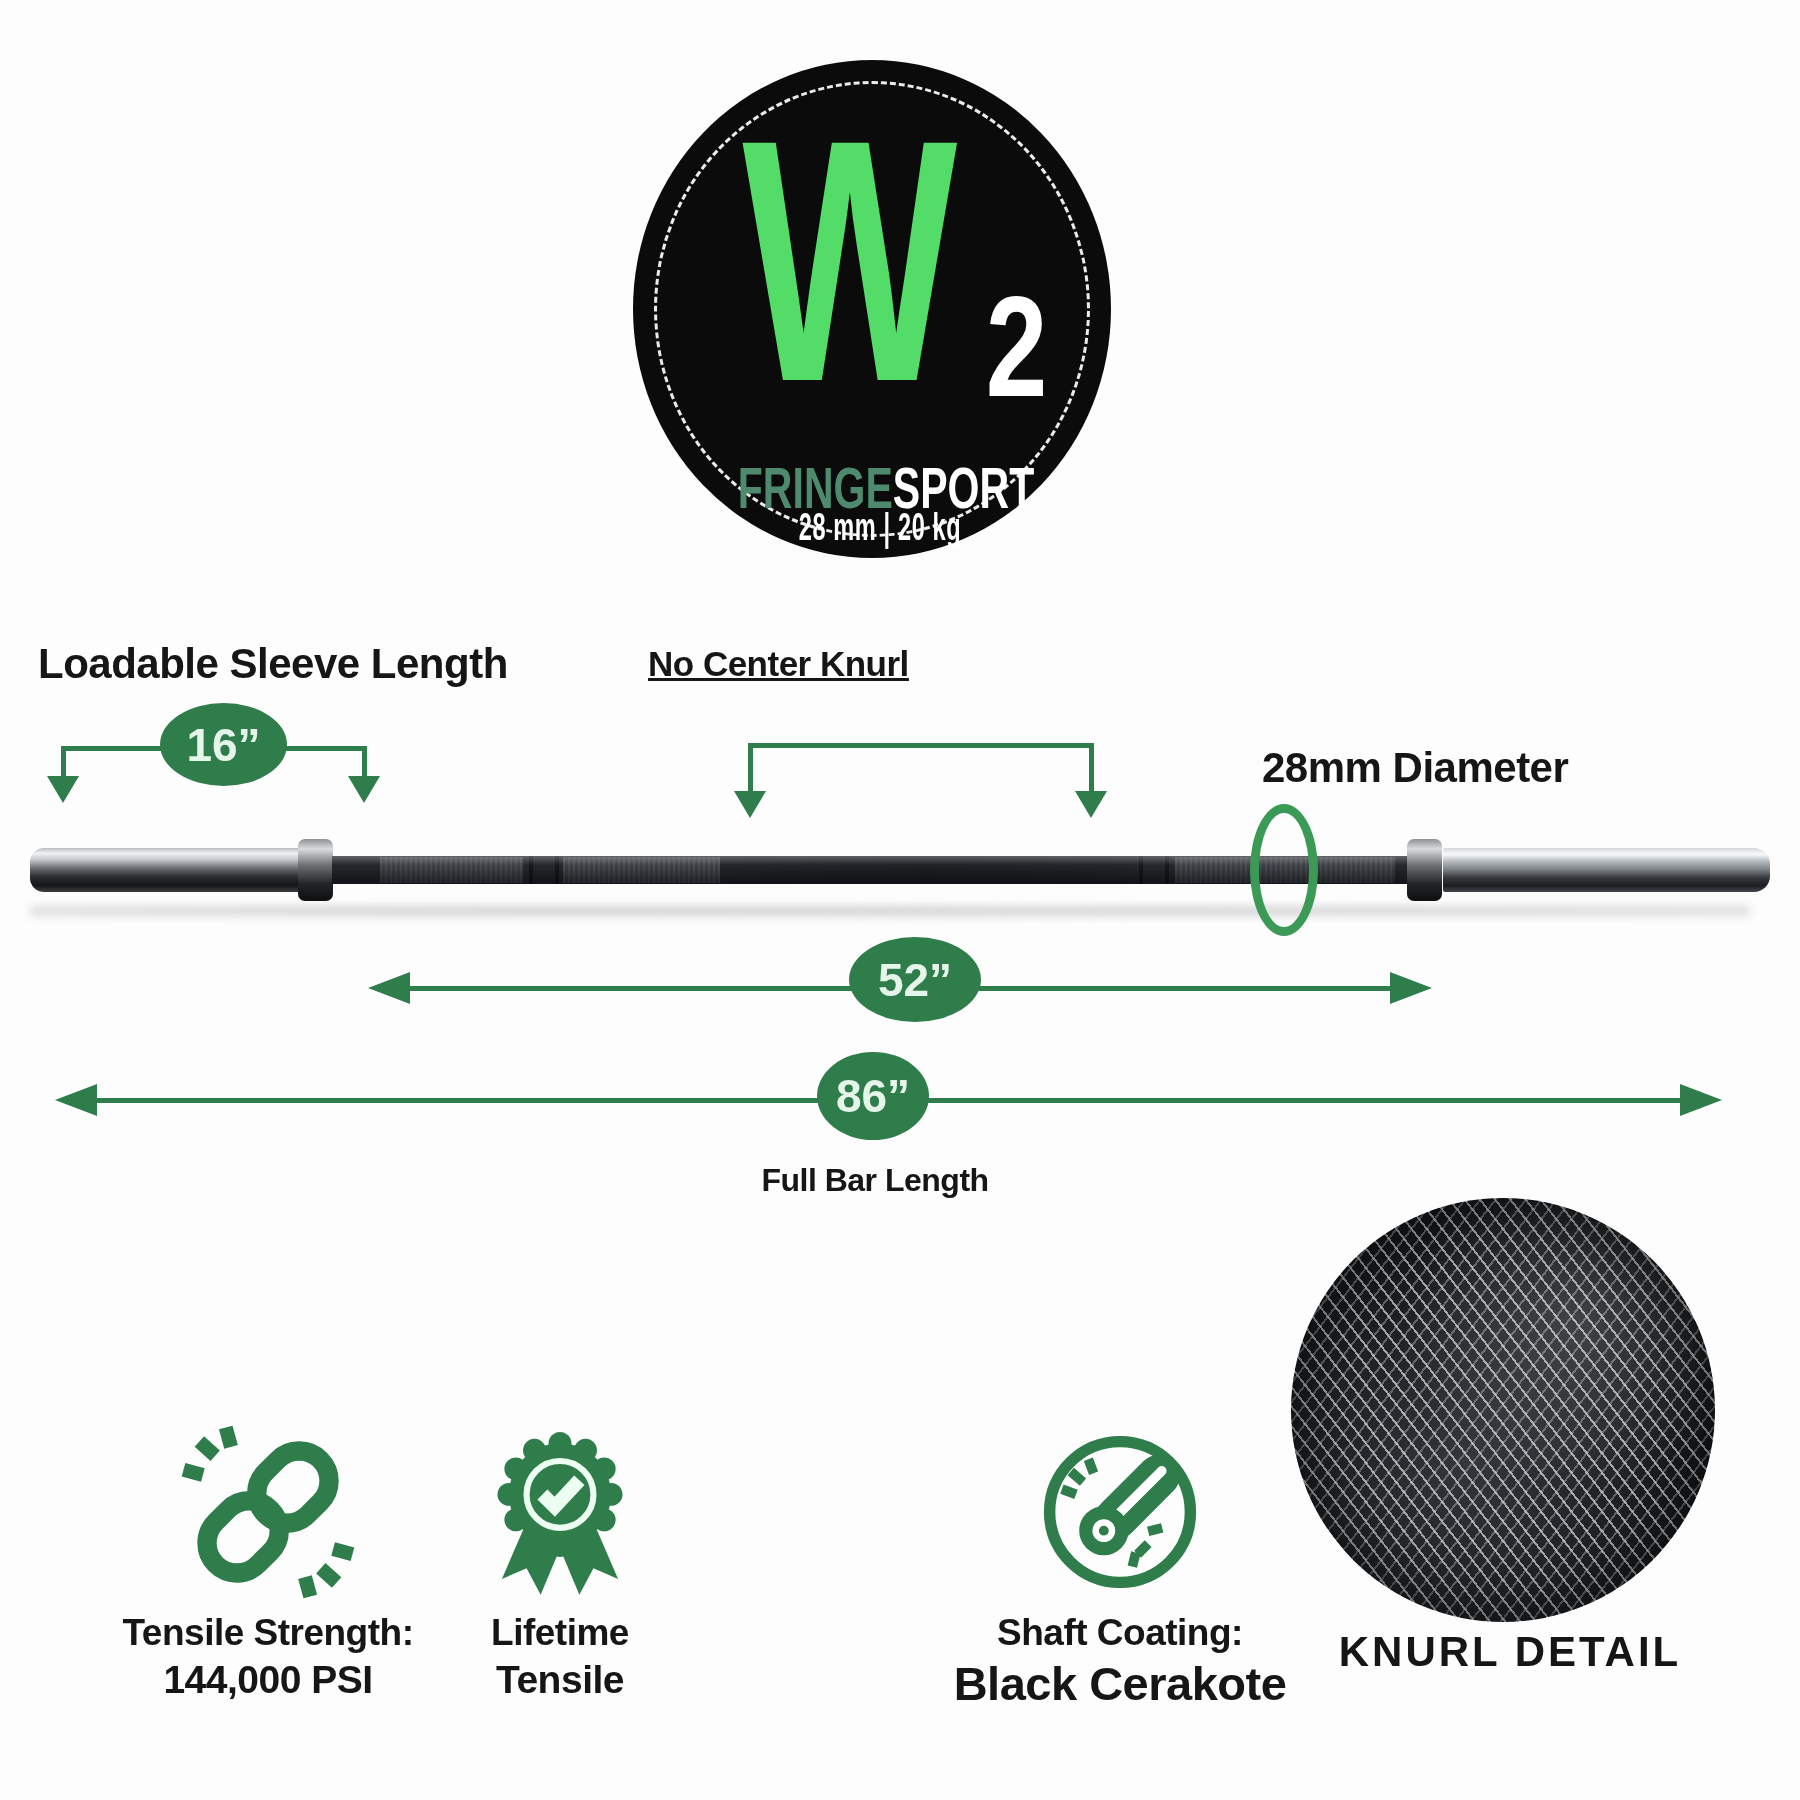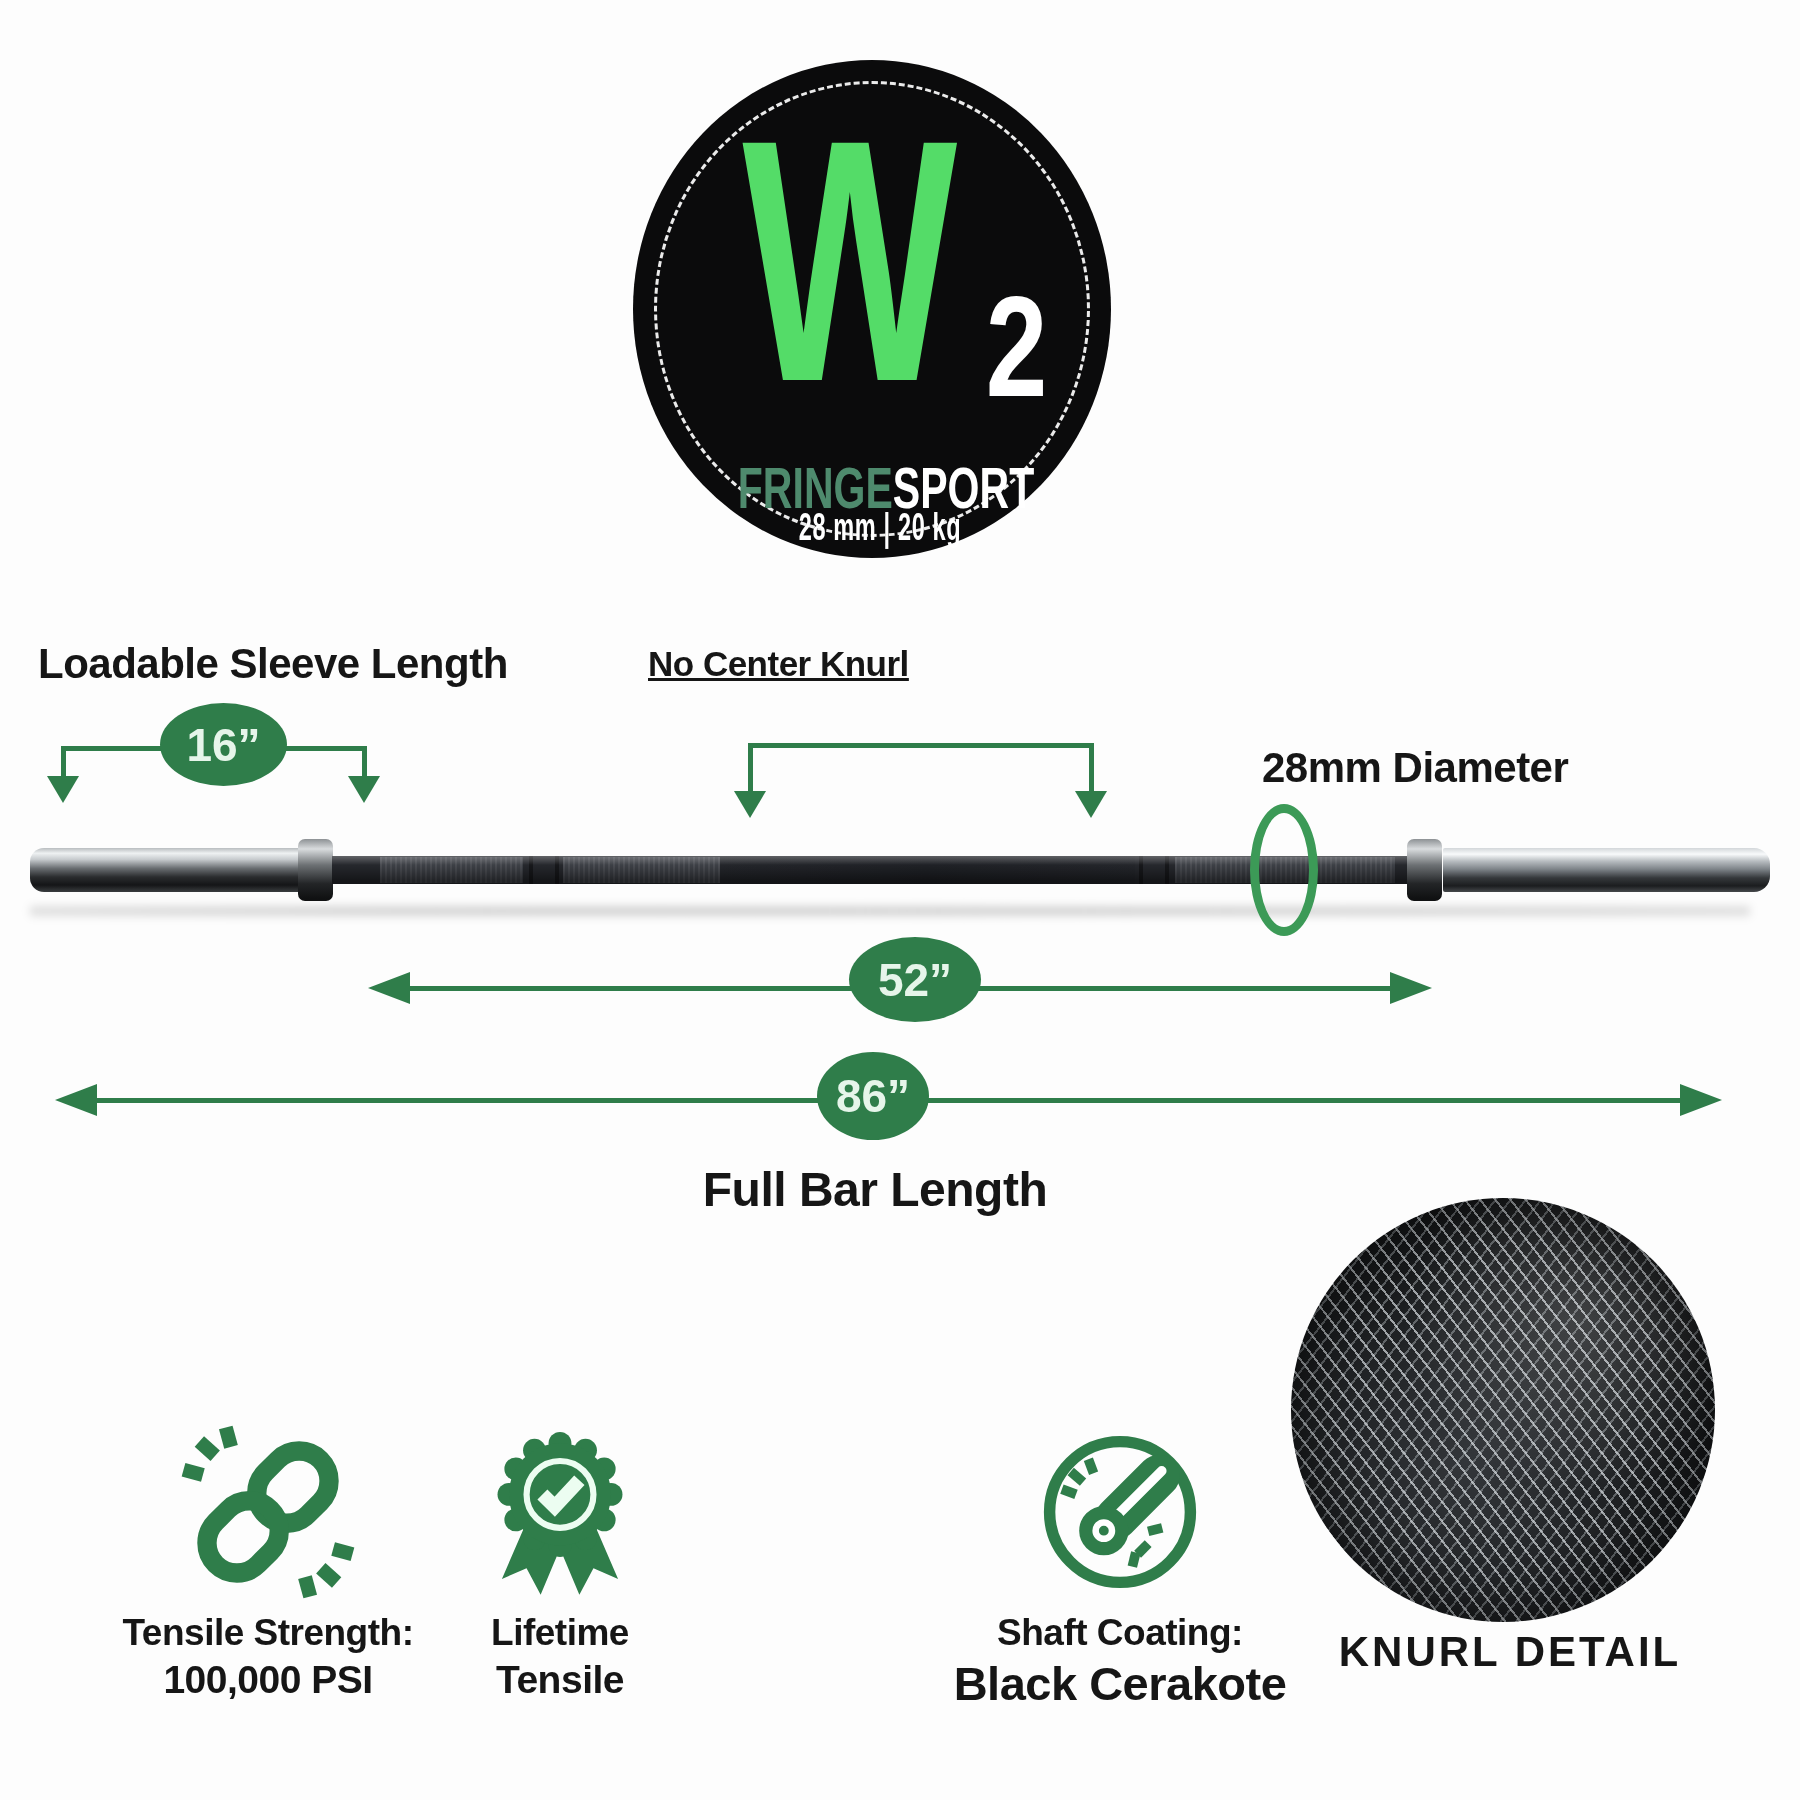--- a/index.html
+++ b/index.html
@@ -28,21 +28,21 @@
               font-size:57px;font-weight:700;letter-spacing:0px;color:#ffffff;transform:scaleX(.72);}
   .logo-brand .g{color:var(--muted-green);}
   .logo-spec{position:absolute;left:8px;top:446px;width:100%;text-align:center;white-space:nowrap;
              font-size:38px;font-weight:700;color:#ffffff;transform:scaleX(.62);letter-spacing:1px;}
 
   
   .lbl{position:absolute;font-weight:700;color:var(--ink);white-space:nowrap;letter-spacing:-.5px;}
   .lbl-sleeve{left:38px;top:640px;font-size:42px;}
   .lbl-center{left:648px;top:644px;font-size:35px;text-decoration:underline;}
   .lbl-diam{left:1262px;top:744px;font-size:42px;}
-  .lbl-full{left:640px;top:1162px;width:470px;text-align:center;font-size:48px;}
+  .lbl-full{left:640px;top:1162px;width:470px;text-align:center;font-size:32px;}
   .lbl-knurl{left:1290px;top:1628px;width:440px;text-align:center;font-size:42px;letter-spacing:3px;}
 
   
   .dim-h{position:absolute;height:5px;background:var(--green);}
   .dim-v{position:absolute;width:5px;background:var(--green);}
   .arr-down{position:absolute;width:0;height:0;border-left:16px solid transparent;
             border-right:16px solid transparent;border-top:27px solid var(--green);}
   .arr-left{position:absolute;width:0;height:0;border-top:16px solid transparent;
             border-bottom:16px solid transparent;border-right:42px solid var(--green);}
   .arr-right{position:absolute;width:0;height:0;border-top:16px solid transparent;
@@ -169,21 +169,21 @@
       <g stroke="#2f7d4a" stroke-width="8">
         <line x1="26" y1="2" x2="29" y2="13"></line>
           <line x1="11" y1="10" x2="20" y2="18"></line>
           <line x1="2" y1="26" x2="13" y2="29"></line>
         <line x1="71" y1="87" x2="74" y2="98"></line>
           <line x1="80" y1="82" x2="89" y2="90"></line>
           <line x1="87" y1="71" x2="98" y2="74"></line>
       </g>
     </svg>
     <div class="l1">Tensile Strength:</div>
-    <div class="l2">100,000 PSI</div>
+    <div class="l2">144,000 PSI</div>
   </div>
 
   <div class="feat" style="left:370px;">
     <svg viewBox="0 0 100 100">
       <g fill="#2f7d4a">
         <polygon points="30,58 17,88 31,82 39,97 52,66"></polygon>
         <polygon points="70,58 83,88 69,82 61,97 48,66"></polygon>
         <circle cx="79" cy="40" r="6.5"></circle>
           <circle cx="75.1" cy="54.5" r="6.5"></circle>
           <circle cx="64.5" cy="65.1" r="6.5"></circle>

